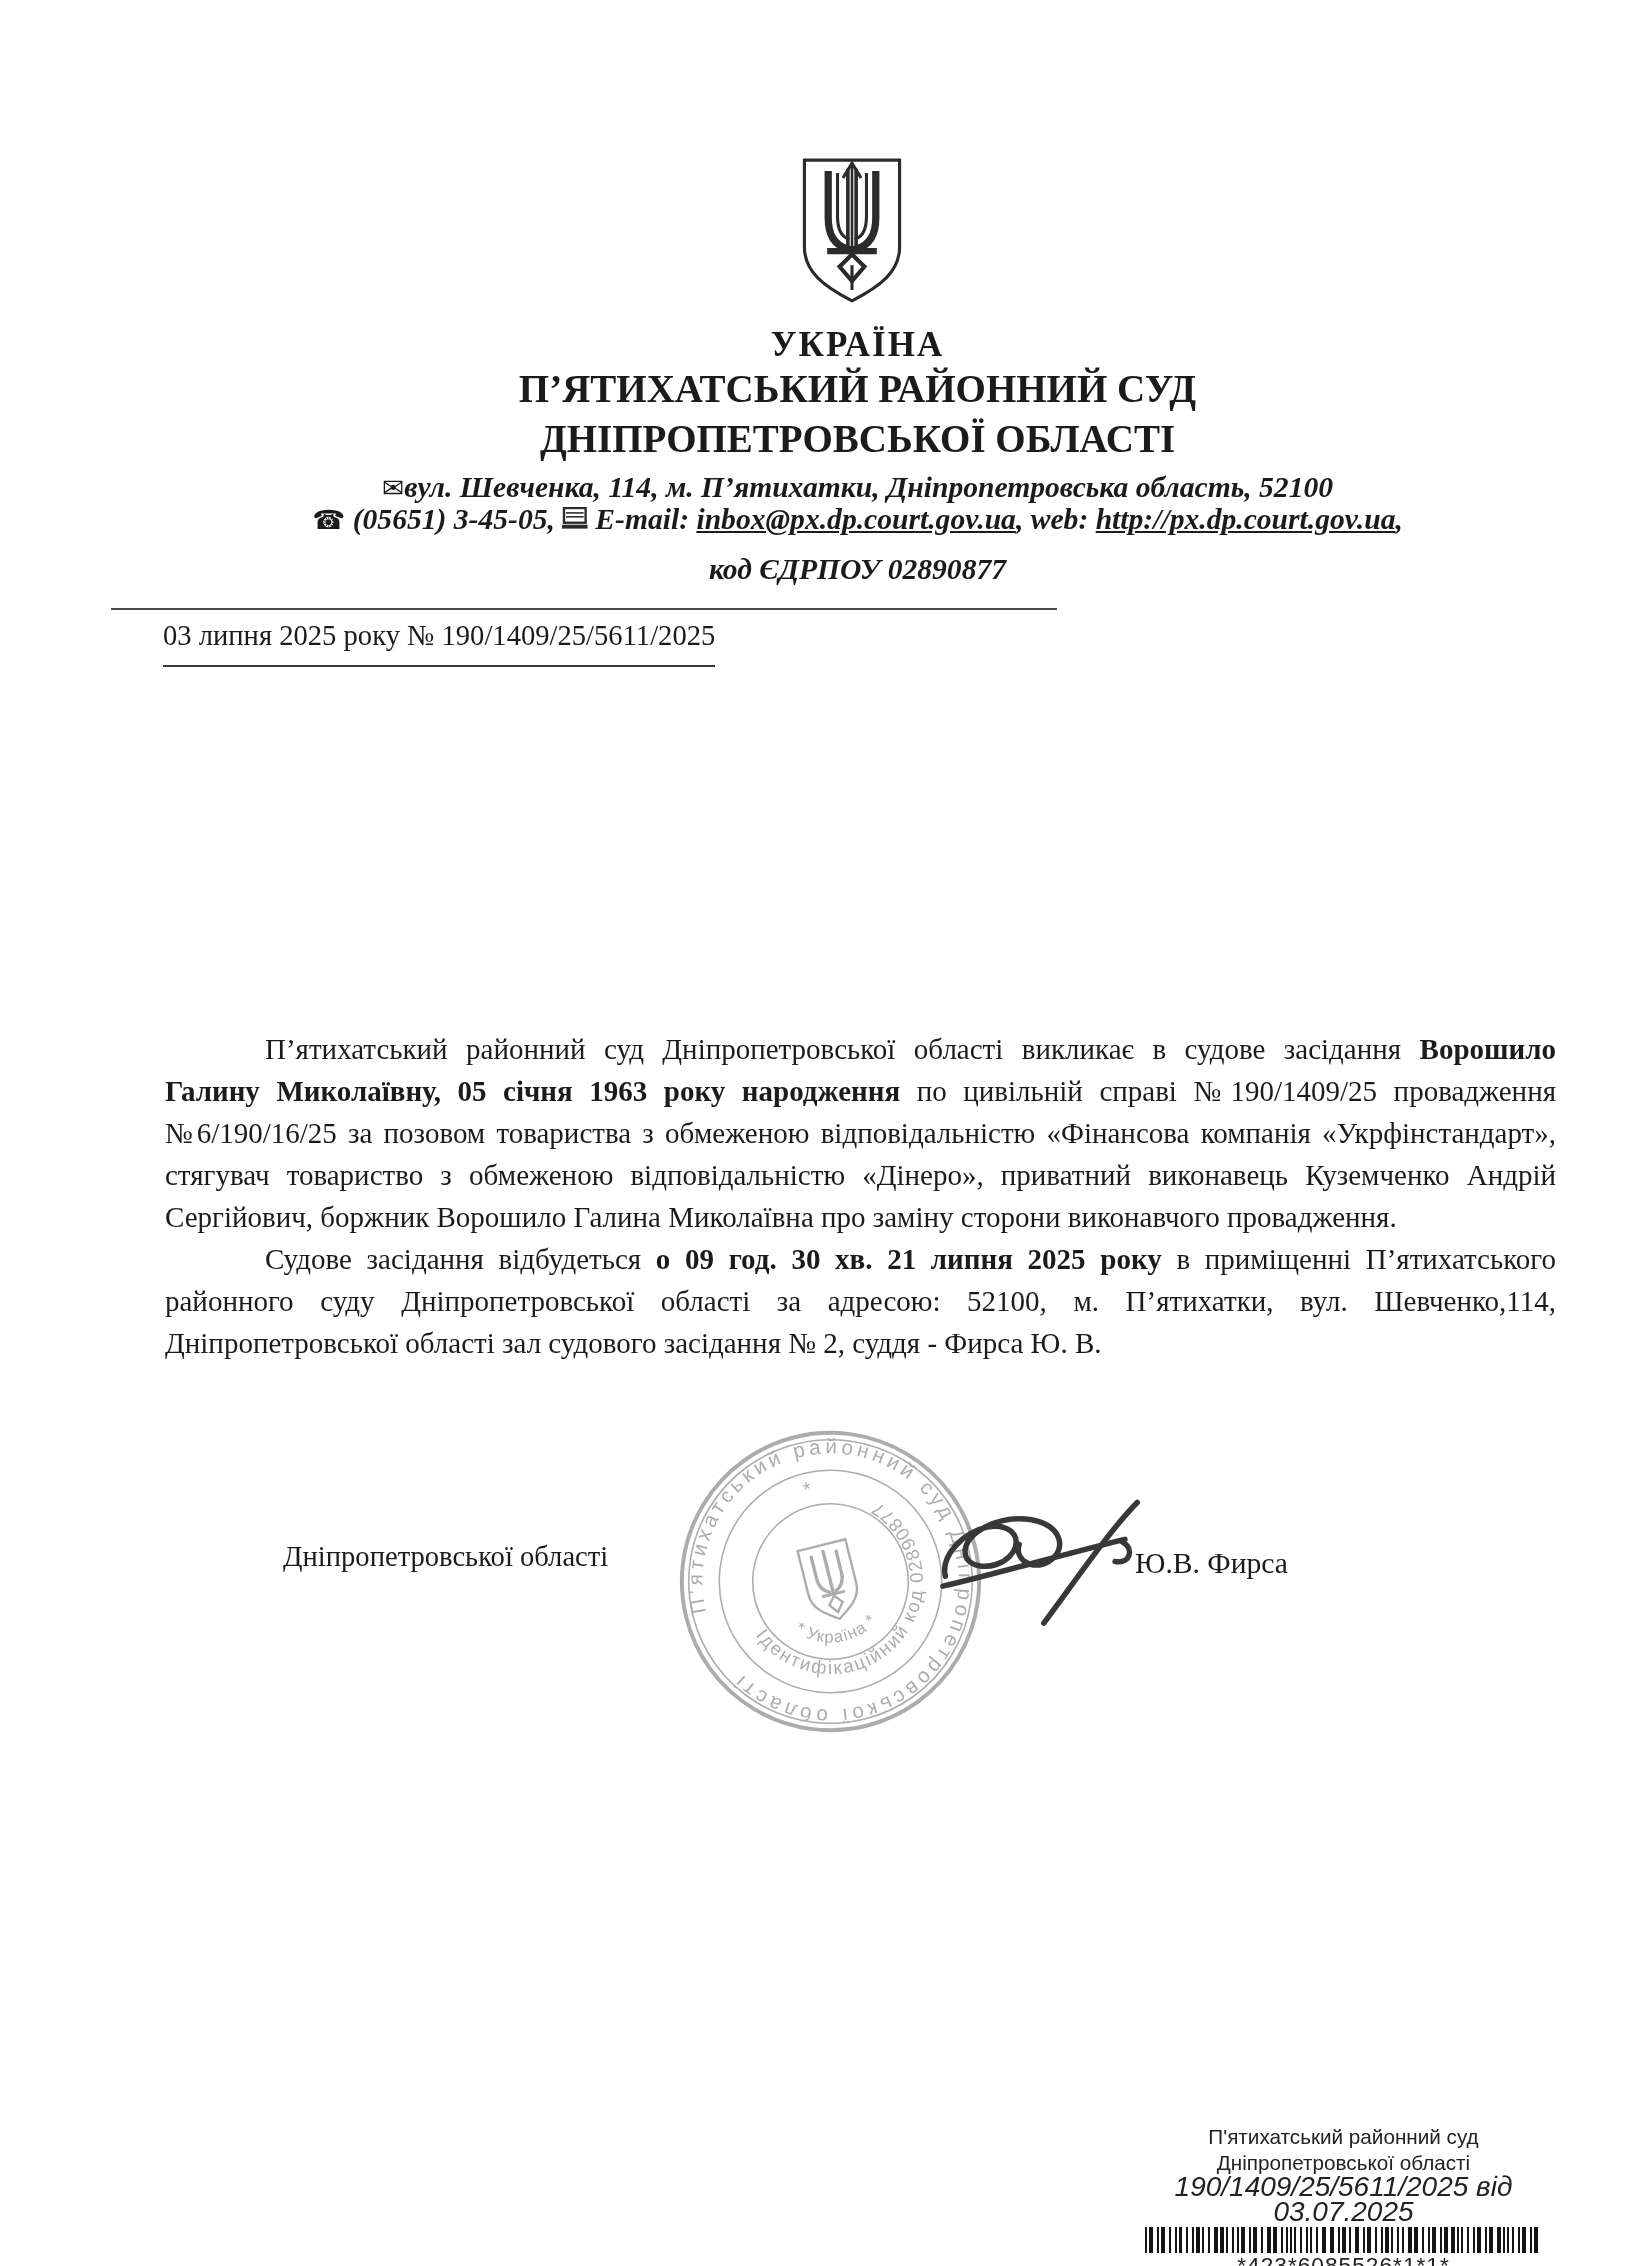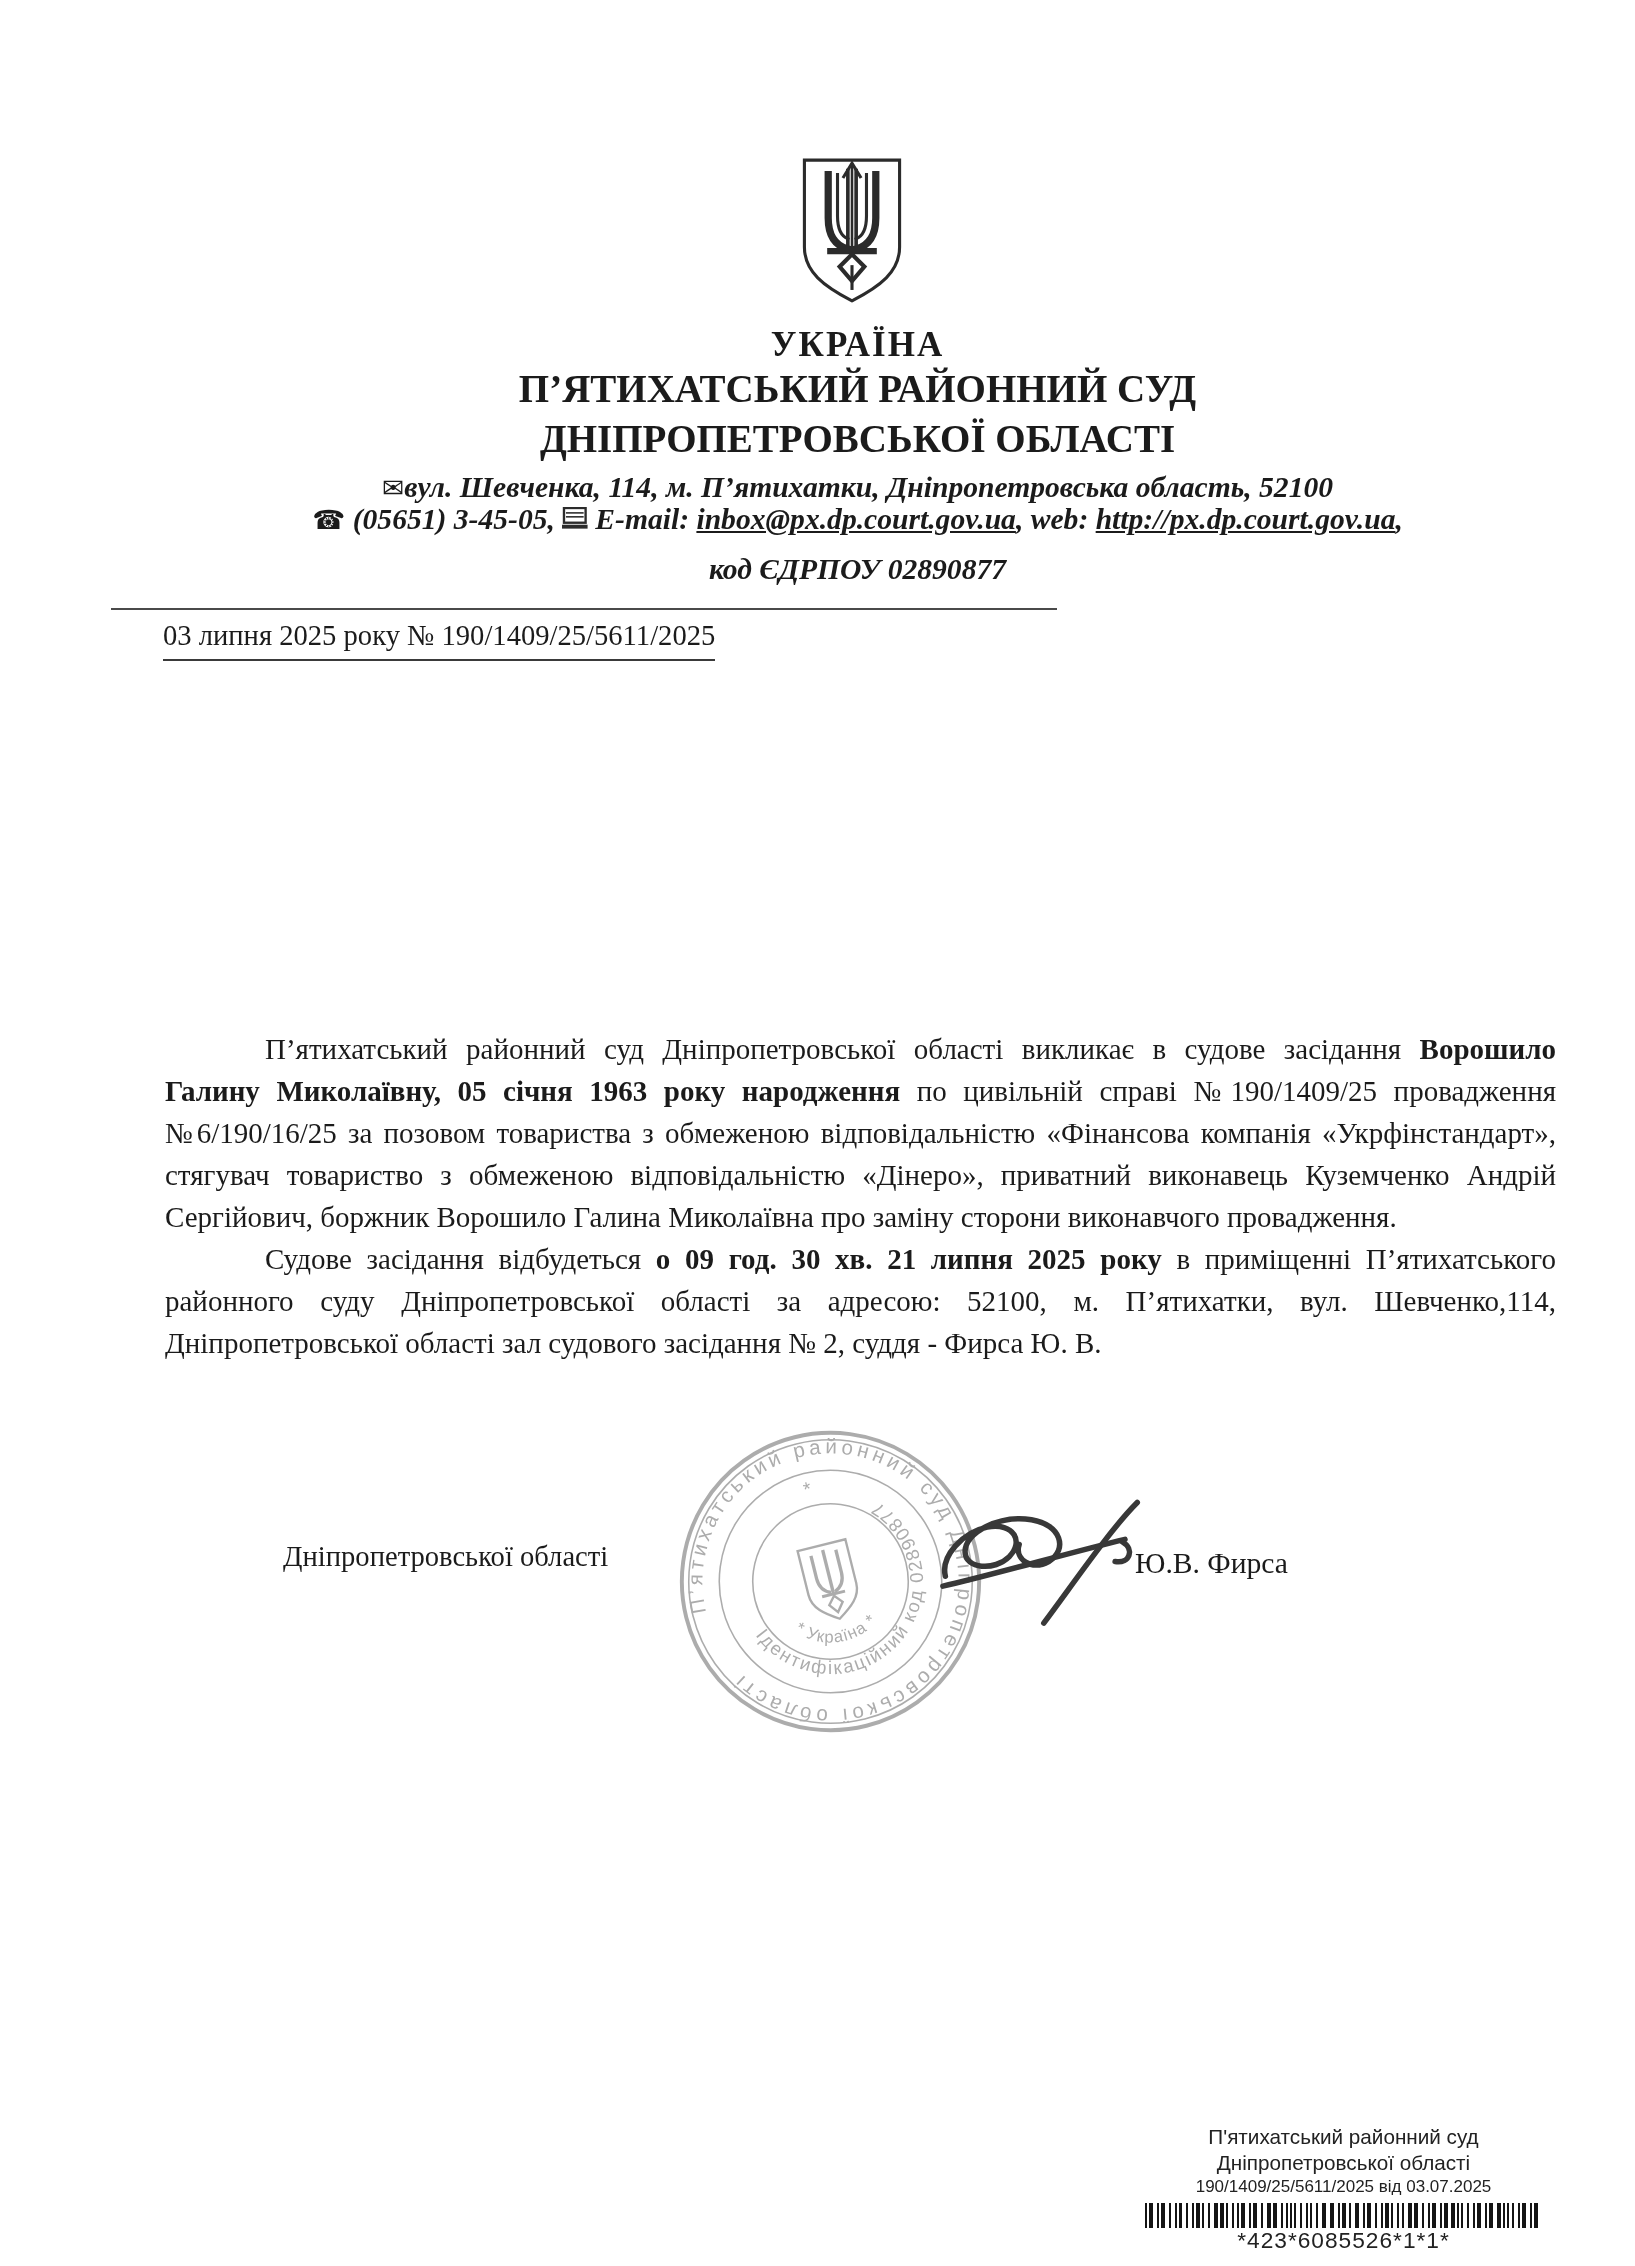--- a/index.html
+++ b/index.html
@@ -15,42 +15,42 @@
   .contact{font-weight:bold;font-style:italic;font-size:29.6px;}
   .addr{top:471px;}
   .phones{top:503px;text-align:center;}
   .edrpou{top:553px;}
   .ul{text-decoration:underline;}
   .micon{font-family:"DejaVu Sans",sans-serif;font-style:normal;font-size:26.6px;}
   .cicon{display:inline-block;vertical-align:-2px;}
 
   .rule{position:absolute;left:111px;top:608px;width:946px;height:2px;background:#4a4a4a;}
   .refline{position:absolute;left:163px;top:620px;font-size:28.6px;white-space:nowrap;
-           border-bottom:2px solid #3a3a3a;padding-bottom:7px;}
+           border-bottom:2px solid #3a3a3a;padding-bottom:13px;}
 
   
   .recipient{position:absolute;left:1007px;top:768px;width:433px;font-size:28.6px;line-height:39px;}
 
   
   .docbody{position:absolute;left:165px;top:1028px;width:1391px;font-size:29px;line-height:42px;
            text-align:justify;}
   .docbody p{margin:0;text-indent:100px;}
   .docbody p span{font-weight:inherit;}
 
   
   .signer-title{position:absolute;left:283px;top:1529px;font-size:28.6px;line-height:56px;}
   .stamp{position:absolute;left:673px;top:1424px;width:315px;height:315px;opacity:.72;}
   .signature{position:absolute;left:938px;top:1495px;width:246px;height:138px;}
   .signer-name{position:absolute;left:1135px;top:1547px;font-size:29.6px;white-space:nowrap;}
 
   
   .footer{position:absolute;left:1101px;top:2124px;width:485px;text-align:center;
           font-family:"Liberation Sans","DejaVu Sans",sans-serif;color:#222;}
   .f-court{font-size:20.7px;line-height:25.6px;}
-  .f-ref{font-size:17px;line-height:24.6px;}
+  .f-ref{font-size:28px;line-height:24.6px;font-style:italic;}
   .barcode{height:25.6px;margin-top:3px;display:flex;justify-content:center;align-items:stretch;}
   .barcode span{display:inline-block;height:100%;background:#141414;}
   .f-code{font-size:22.7px;letter-spacing:1px;line-height:25.6px;}
 </style>
 </head>
 <body>
 
 <div class="page">
 
   <svg class="emblem" viewBox="0 0 100 145">

